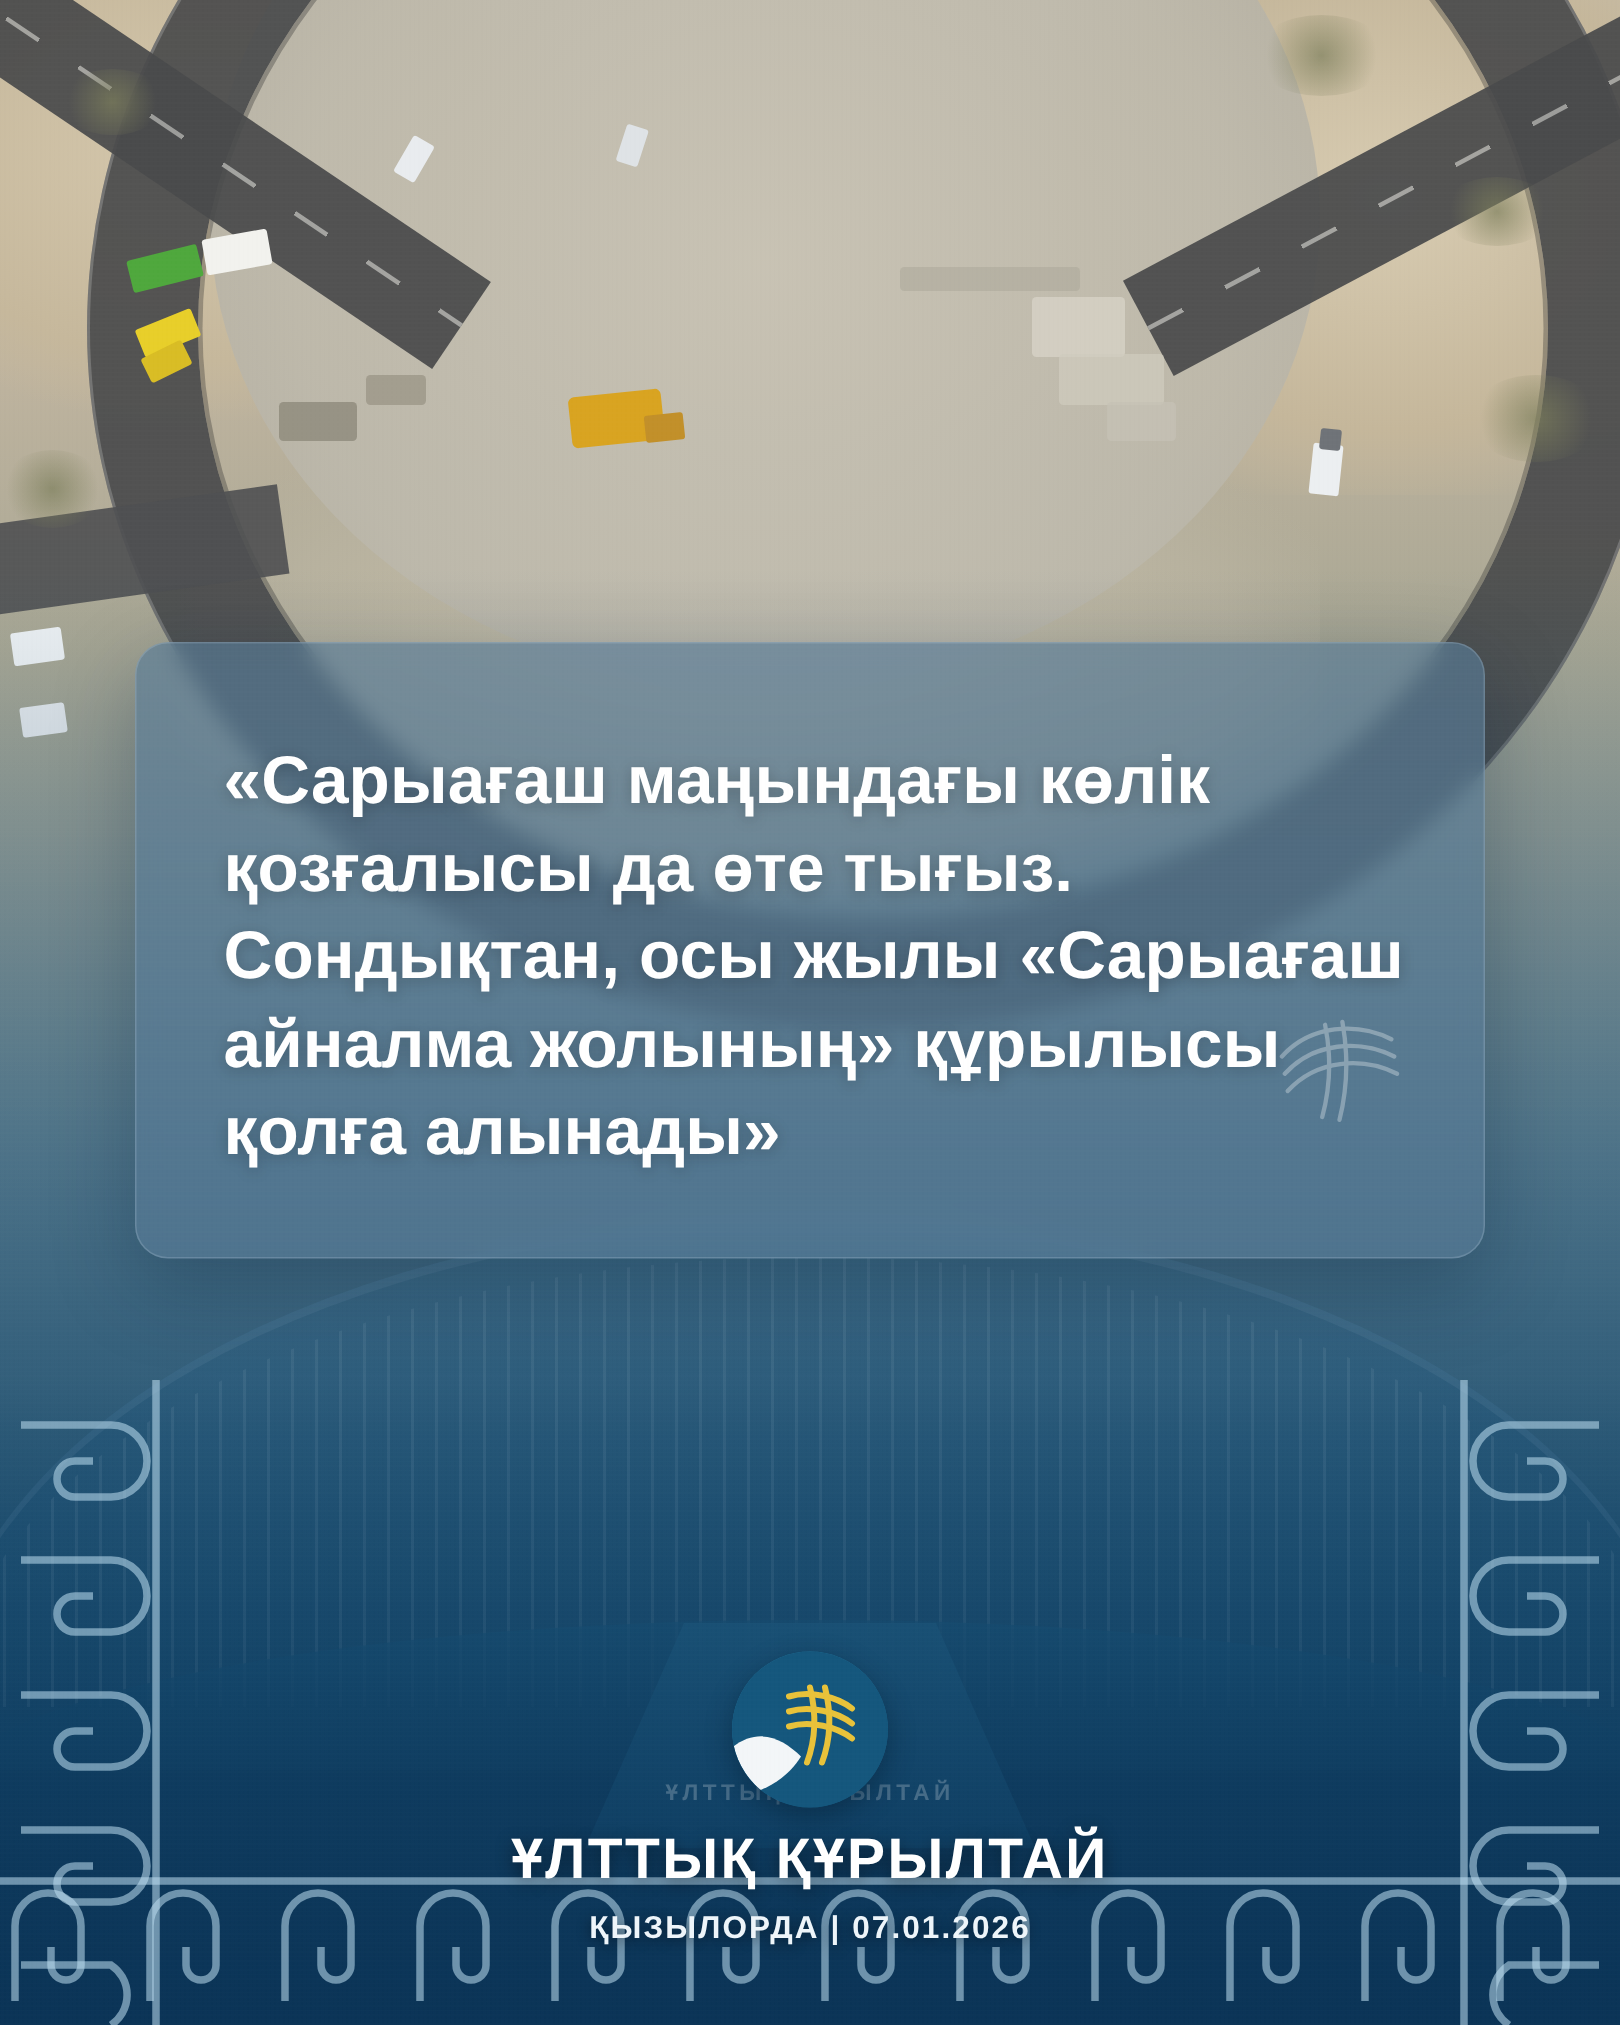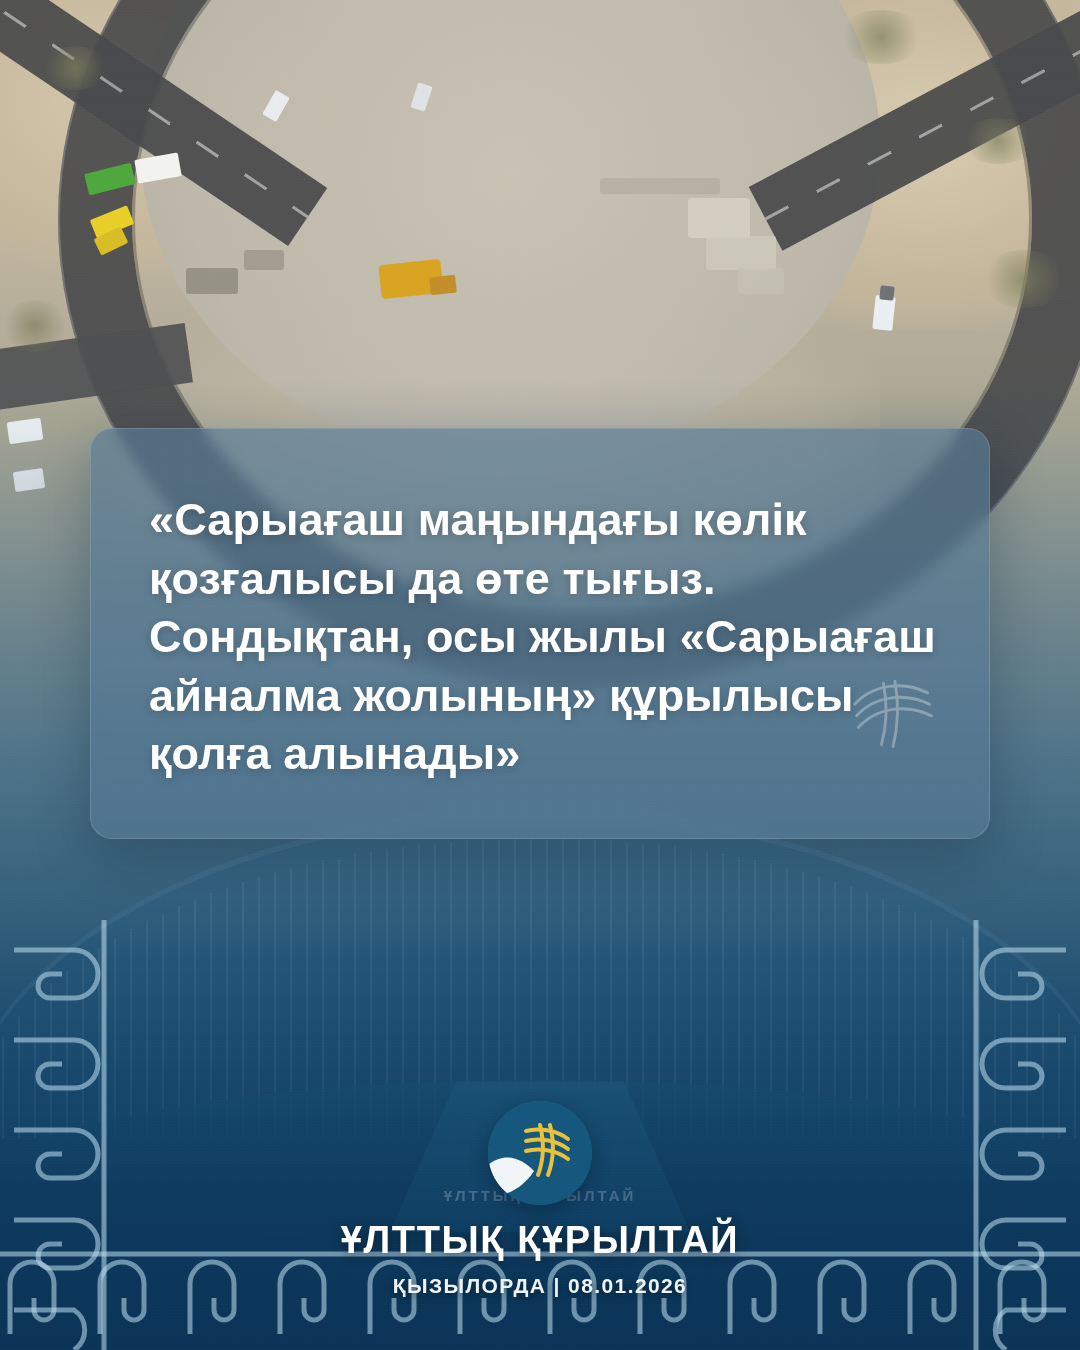--- a/index.html
+++ b/index.html
@@ -433,17 +433,17 @@
             <path d="M38 30 C52 26, 70 30, 80 38"></path>
             <path d="M38 40 C52 36, 70 40, 80 48"></path>
             <path d="M38 50 C52 46, 70 50, 80 58"></path>
             <path d="M52 24 C56 40, 56 58, 50 74"></path>
             <path d="M62 24 C66 40, 66 58, 60 74"></path>
           </g>
         </g>
       </svg>
     </div>
     <p class="brand">ҰЛТТЫҚ ҚҰРЫЛТАЙ</p>
-    <p class="place">ҚЫЗЫЛОРДА | 08.01.2026</p>
+    <p class="place">ҚЫЗЫЛОРДА | 07.01.2026</p>
   </div>
 
   <div class="grain"></div>
 </div>
 
 </body></html>

